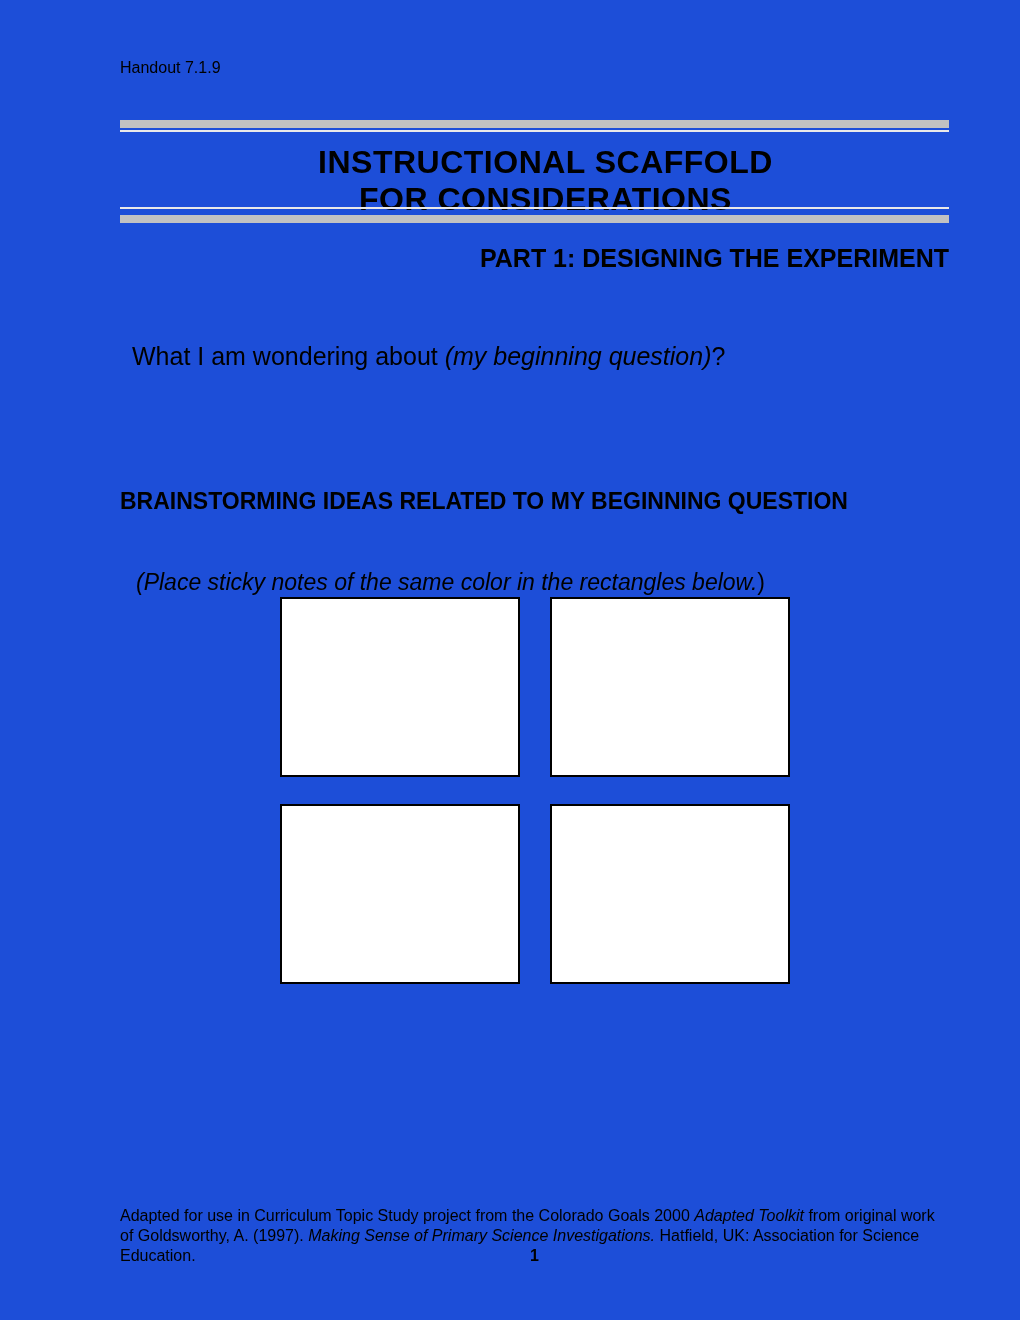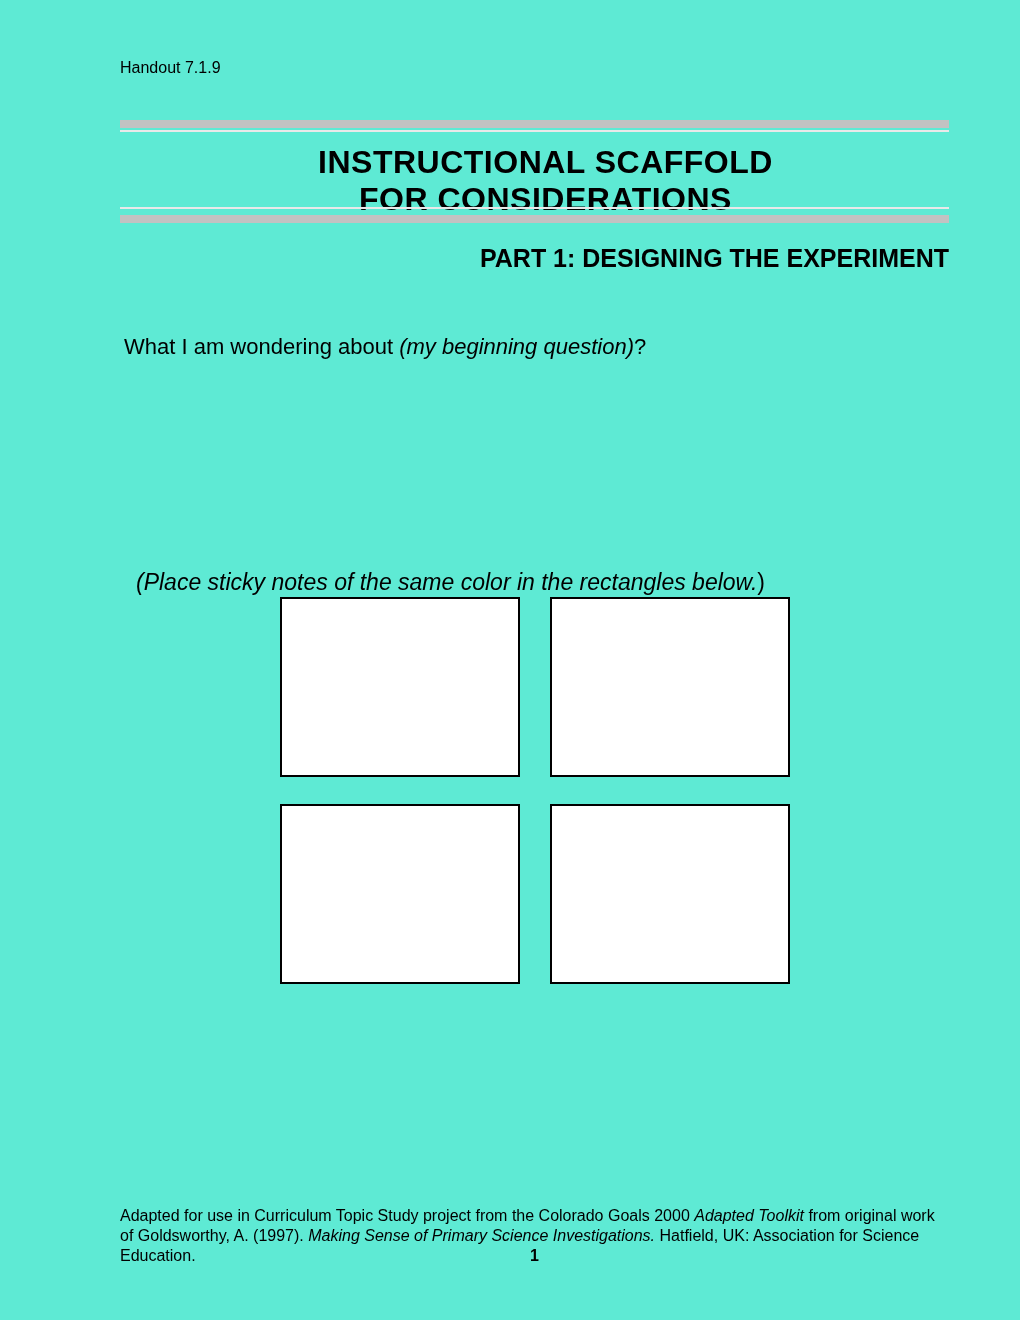--- a/index.html
+++ b/index.html
@@ -1,20 +1,20 @@
 <!DOCTYPE html>
 <html><head>
 <meta charset="utf-8">
 <style>
   html, body { margin: 0; padding: 0; background: #ffffff; }
   .page {
     position: relative;
     width: 1020px;
     height: 1320px;
-    background: #5eead4;
+    background: #1d4ed8;
     color: #000000;
     font-family: "Liberation Sans", "DejaVu Sans", sans-serif;
     overflow: hidden;
   }
   .handout {
     position: absolute; left: 120px; top: 59px;
     font-size: 16px;
   }
   .rule-block { position: absolute; left: 120px; width: 829px; }
   .rule-top { top: 120px; }
@@ -31,22 +31,22 @@
   .part1 {
     position: absolute; left: 120px; top: 244px; width: 829px; margin: 0;
     text-align: right;
     font-size: 25px; font-weight: bold;
   }
   .predesign {
     position: absolute; left: 120px; top: 294px; margin: 0;
     font-size: 23px; font-weight: bold;
   }
   .wondering {
-    position: absolute; left: 120px; top: 330px; margin: 4px;
-    font-size: 22px;
+    position: absolute; left: 120px; top: 330px; margin: 12px;
+    font-size: 25px;
   }
   .brainstorm {
     position: absolute; left: 120px; top: 488px; margin: 0;
     font-size: 23px; font-weight: bold;
   }
   .parta {
     position: absolute; left: 120px; top: 525px; margin: 0;
     font-size: 23px;
   }
   .sticky {
@@ -98,20 +98,21 @@
   <div class="rule-block rule-bottom">
     <div class="bar-thin"></div>
     <div class="bar-thick"></div>
   </div>
 
   <h2 class="part1">PART 1: DESIGNING THE EXPERIMENT</h2>
 
 
   <p class="wondering rich"><span>What I am wondering about </span><span class="it">(my beginning question)</span><span>?</span></p>
 
+  <h3 class="brainstorm">BRAINSTORMING IDEAS RELATED TO MY BEGINNING QUESTION</h3>
 
 
   <p class="sticky rich"><span class="it">(Place sticky notes of the same color in the rectangles below.</span><span>)</span></p>
 
   <div class="boxes">
     <div class="box"></div>
     <div class="box"></div>
     <div class="box"></div>
     <div class="box"></div>
   </div>

